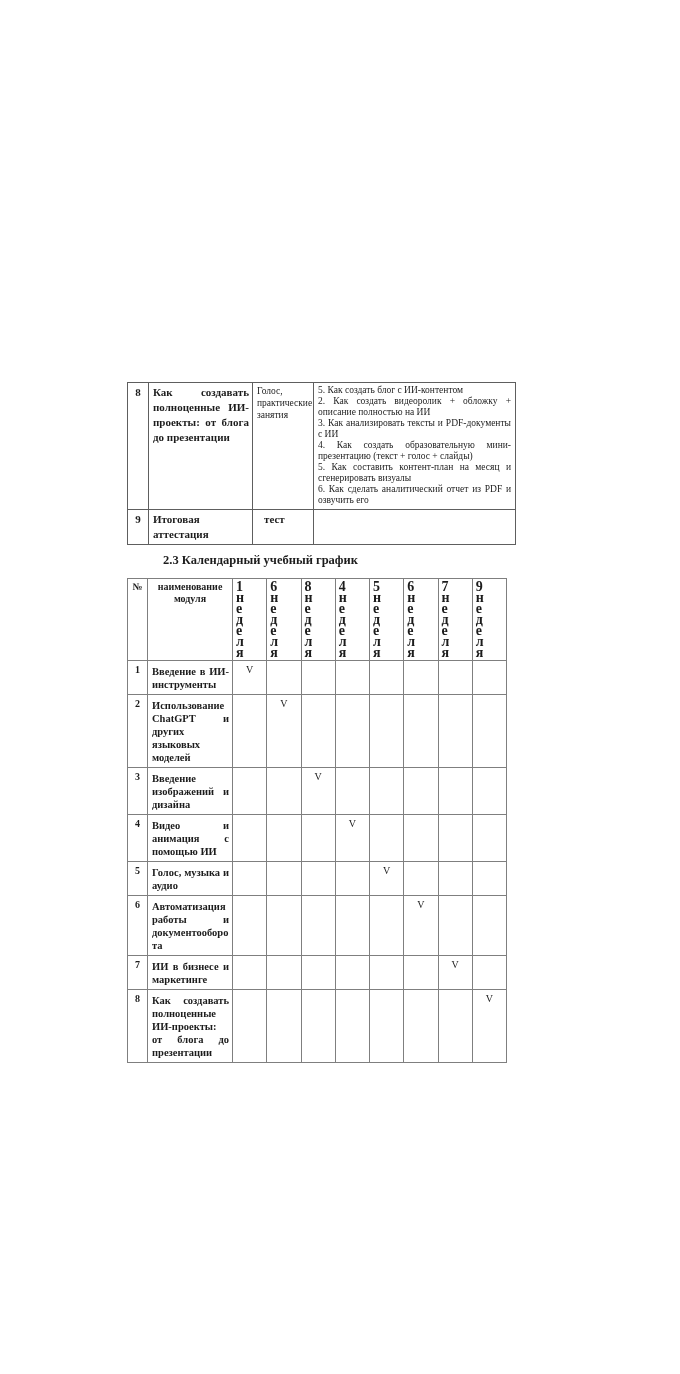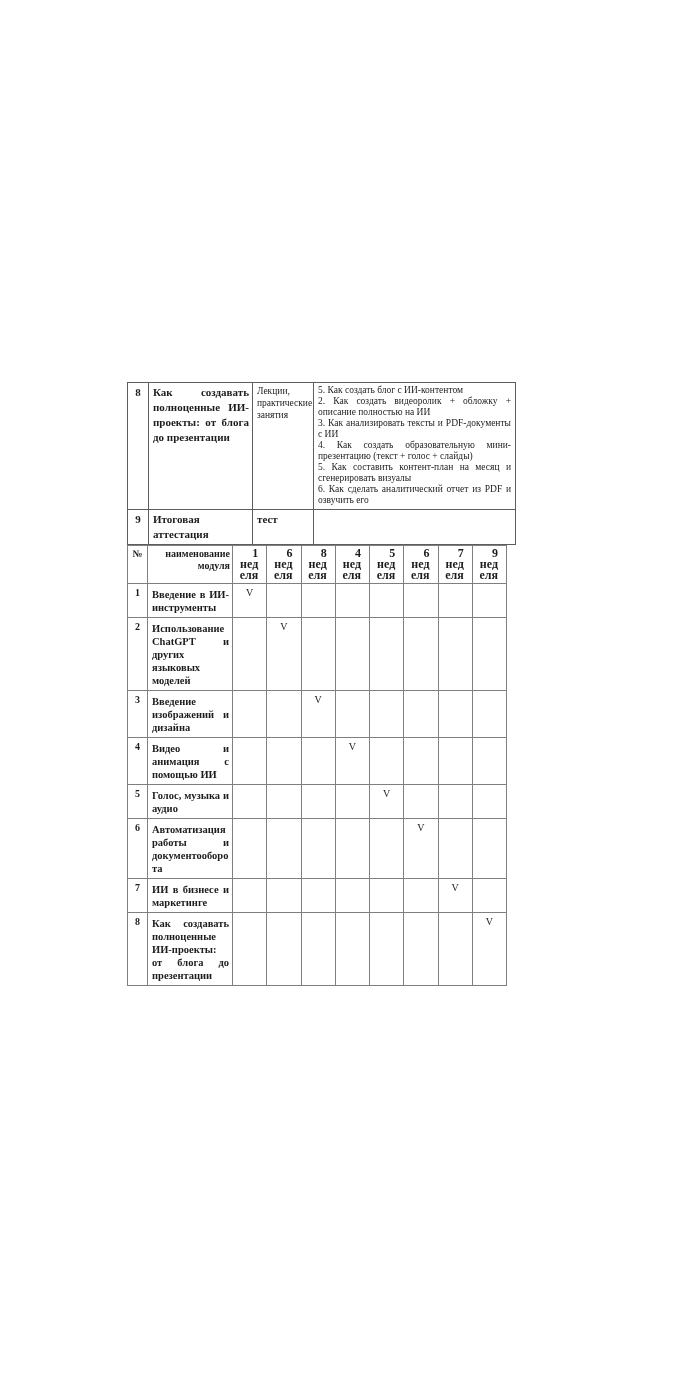--- a/index.html
+++ b/index.html
@@ -26,48 +26,47 @@
   .t1 .c-num {
     text-align: center; font-weight: bold;
     font-size: 11px; line-height: 14px; padding: 2px 1px;
   }
   .t1 .c-module {
     font-weight: bold; font-size: 11px; line-height: 15px;
     text-align: justify; padding: 2px 3px 2px 4px;
     overflow-wrap: break-word;
   }
   .t1 .c-type { font-size: 9.5px; line-height: 12px; padding: 2px 1px 2px 4px; }
-  .t1 .c-type-bold { font-weight: bold; font-size: 11px; line-height: 14px; padding: 2px 1px 2px 4px; }
+  .t1 .c-type-bold { font-weight: bold; font-size: 11px; line-height: 14px; padding: 2px 1px 2px 11px; }
   .t1 .c-topics { font-size: 9.5px; line-height: 11px; padding: 2px 4px 3px 4px; }
   .t1 .c-topics .topic { text-align: justify; }
 
   
   .heading {
     font-weight: bold;
     font-size: 12.5px;
     line-height: 15px;
     margin: 8px 0 10px 36px;
   }
 
   
   .t2 { width: 380px; }
   .t2 td { border: 1px solid #7f7f7f; vertical-align: top; }
   .t2 .h-num {
     text-align: center; font-weight: bold;
     font-size: 10px; line-height: 12px; padding: 2px 0;
   }
   .t2 .h-module {
-    text-align: right; font-weight: bold;
+    text-align: center; font-weight: bold;
     font-size: 10px; line-height: 12px; padding: 2px 2px;
   }
   .t2 .h-week {
-    font-weight: bold; font-size: 12px; line-height: 11px;
-    padding: 2px 8px 2px 3px;
+    font-weight: bold; font-size: 14px; line-height: 11px;
+    padding: 2px 18px 2px 3px;
     overflow-wrap: break-word;
-    text-align: right;
   }
   .t2 .c-num {
     text-align: center; font-weight: bold;
     font-size: 10px; line-height: 13px; padding: 2px 0;
   }
   .t2 .c-module {
     font-weight: bold; font-size: 10.5px; line-height: 13px;
     text-align: justify; padding: 4px 3px 3px 4px;
     overflow-wrap: break-word;
     white-space: pre-line;
@@ -86,39 +85,40 @@
       <colgroup>
         <col style="width:21px">
           <col style="width:104px">
           <col style="width:61px">
           <col style="width:202px">
       </colgroup>
       <tbody>
         <tr>
           <td class="c-num">8</td>
           <td class="c-module">Как создавать полноценные ИИ-проекты: от блога до презентации</td>
-          <td class="c-type">Лекции, практические занятия</td>
+          <td class="c-type">Голос, практические занятия</td>
           <td class="c-topics">
             <div class="topic">5. Как создать блог с ИИ-контентом</div>
             <div class="topic">2. Как создать видеоролик + обложку + описание полностью на ИИ</div>
             <div class="topic">3. Как анализировать тексты и PDF-документы с ИИ</div>
             <div class="topic">4. Как создать образовательную мини-презентацию (текст + голос + слайды)</div>
             <div class="topic">5. Как составить контент-план на месяц и сгенерировать визуалы</div>
             <div class="topic">6. Как сделать аналитический отчет из PDF и озвучить его</div>
           </td>
         </tr>
         <tr>
           <td class="c-num">9</td>
           <td class="c-module">Итоговая аттестация</td>
           <td class="c-type-bold">тест</td>
           <td class="c-topics"></td>
         </tr>
       </tbody>
     </table>
 
+    <div class="heading">2.3 Календарный учебный график</div>
 
     <table class="t2">
       <colgroup>
         <col style="width:20px">
           <col style="width:85px">
         <col>
           <col>
           <col>
           <col>
           <col>

